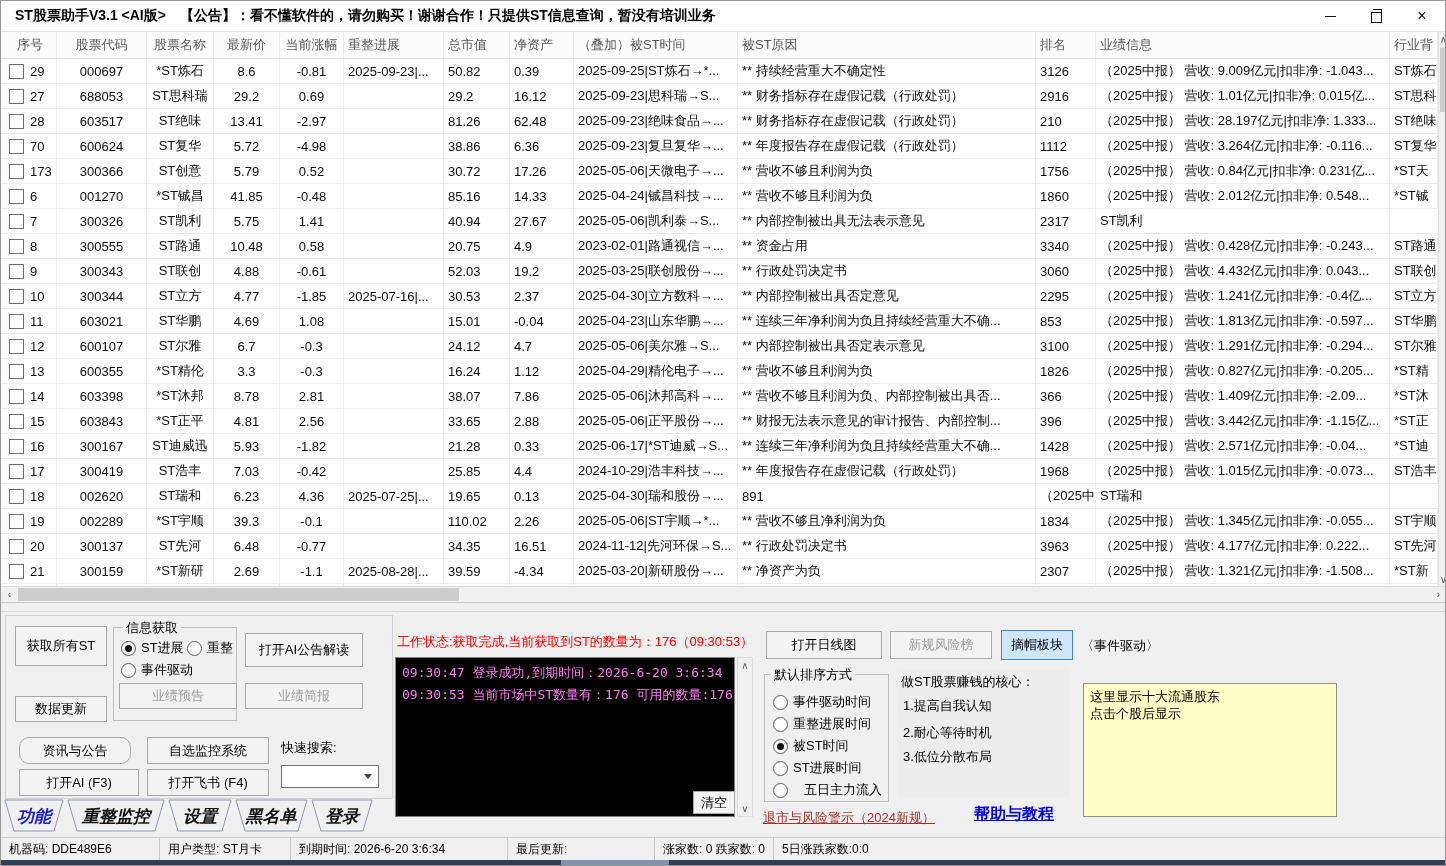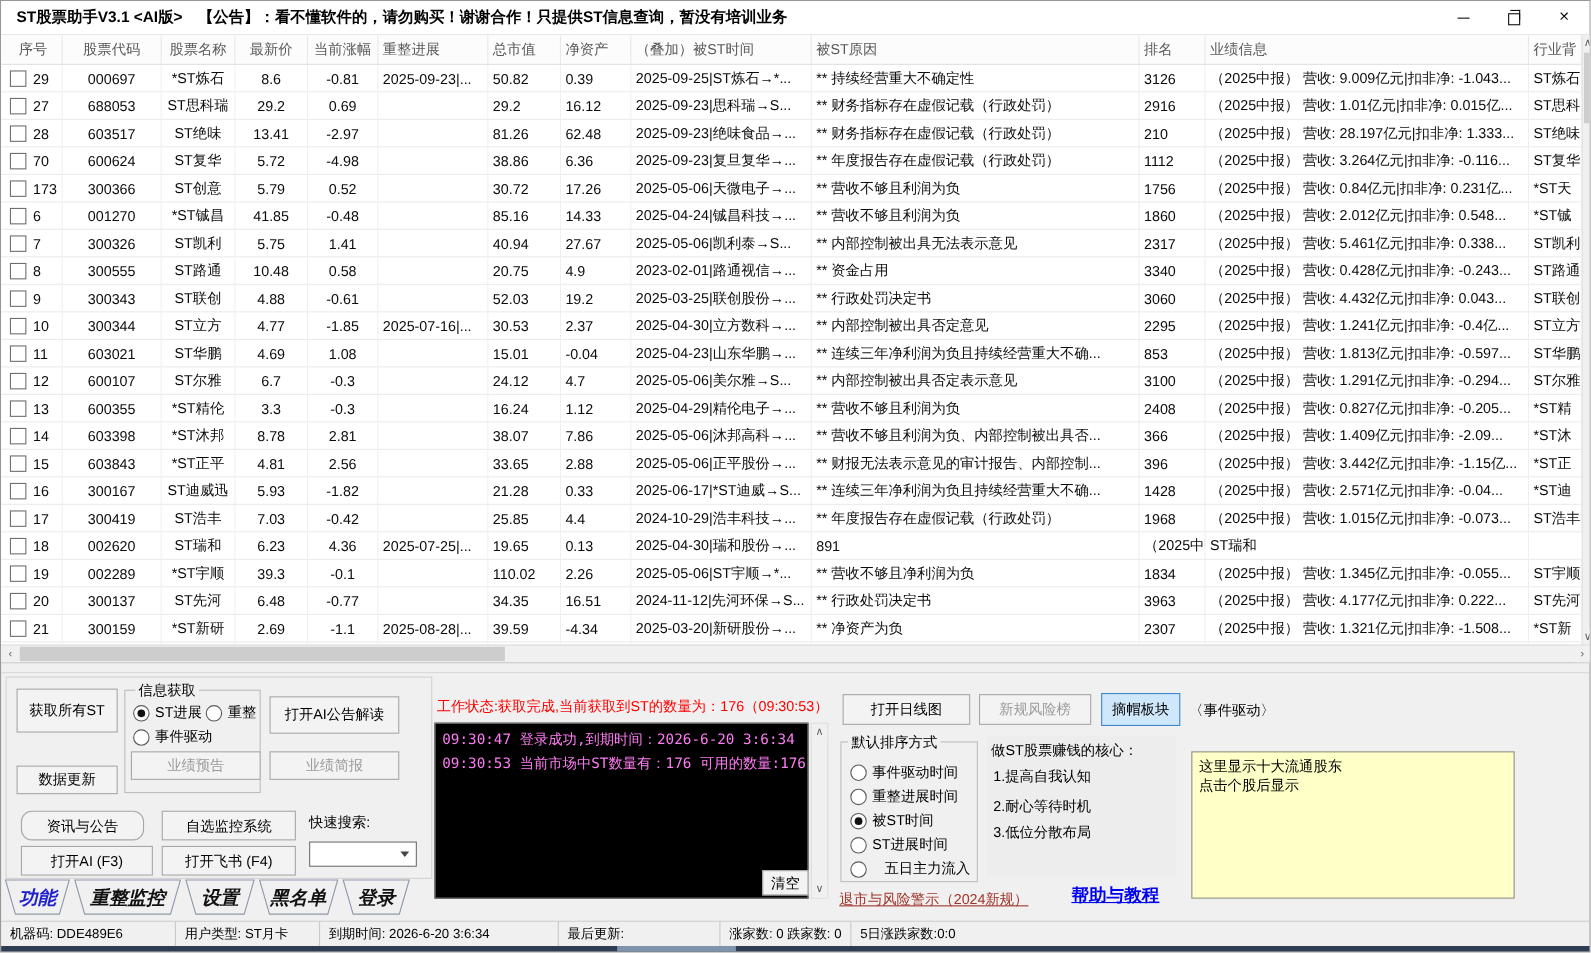--- a/index.html
+++ b/index.html
@@ -226,21 +226,20 @@
           <div class="tcell">300326</div>
           <div class="tcell">ST凯利</div>
           <div class="tcell">5.75</div>
           <div class="tcell">1.41</div>
           <div class="tcell"></div>
           <div class="tcell">40.94</div>
           <div class="tcell">27.67</div>
           <div class="tcell">2025-05-06|凯利泰→S...</div>
           <div class="tcell">** 内部控制被出具无法表示意见</div>
           <div class="tcell">2317</div>
-          <div class="tcell">（2025中报） 营收: 5.461亿元|扣非净: 0.338...</div>
           <div class="tcell">ST凯利</div>
         </div>
         <div class="trow">
           <div class="tcell">
             <span class="cb"></span>
             <span>8</span>
           </div>
           <div class="tcell">300555</div>
           <div class="tcell">ST路通</div>
           <div class="tcell">10.48</div>
@@ -333,21 +332,21 @@
           </div>
           <div class="tcell">600355</div>
           <div class="tcell">*ST精伦</div>
           <div class="tcell">3.3</div>
           <div class="tcell">-0.3</div>
           <div class="tcell"></div>
           <div class="tcell">16.24</div>
           <div class="tcell">1.12</div>
           <div class="tcell">2025-04-29|精伦电子→...</div>
           <div class="tcell">** 营收不够且利润为负</div>
-          <div class="tcell">2408</div>
+          <div class="tcell">1826</div>
           <div class="tcell">（2025中报） 营收: 0.827亿元|扣非净: -0.205...</div>
           <div class="tcell">*ST精</div>
         </div>
         <div class="trow">
           <div class="tcell">
             <span class="cb"></span>
             <span>14</span>
           </div>
           <div class="tcell">603398</div>
           <div class="tcell">*ST沐邦</div>
@@ -593,21 +592,21 @@
     <span>五日主力流入</span>
   </label>
 
   <div class="ab tips" style="left:896px;top:668px;width:172px;height:128px;">
     <div class="tipline" style="left:4px;top:4px;">做ST股票赚钱的核心：</div>
     <div class="tipline" style="left:6px;top:28px;">1.提高自我认知</div>
     <div class="tipline" style="left:6px;top:55px;">2.耐心等待时机</div>
     <div class="tipline" style="left:6px;top:79px;">3.低位分散布局</div>
   </div>
 
-  <div class="ab note" style="left:1082px;top:682px;width:294px;height:134px;">
+  <div class="ab note" style="left:1082px;top:682px;width:254px;height:134px;">
     <div class="nline">这里显示十大流通股东</div>
     <div class="nline">点击个股后显示</div>
   </div>
 
   <a class="ab linkred" style="left:762px;top:808px;">退市与风险警示（2024新规）</a>
   <a class="ab linkblue" style="left:973px;top:803px;">帮助与教程</a>
 
   <svg class="ab tabsvg" viewBox="0 0 400 36">
     <path class="tabshape" d="M2,1 L60,1 L51,32 L11,32 Z"></path>
     <path class="tabshape" d="M65,1 L161,1 L152,32 L74,32 Z"></path>

